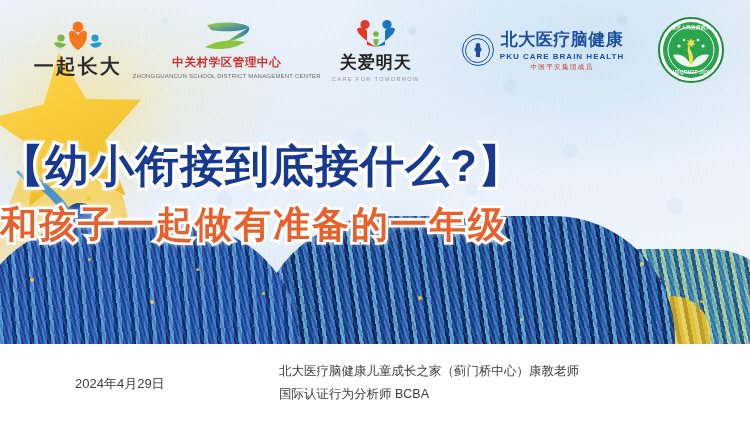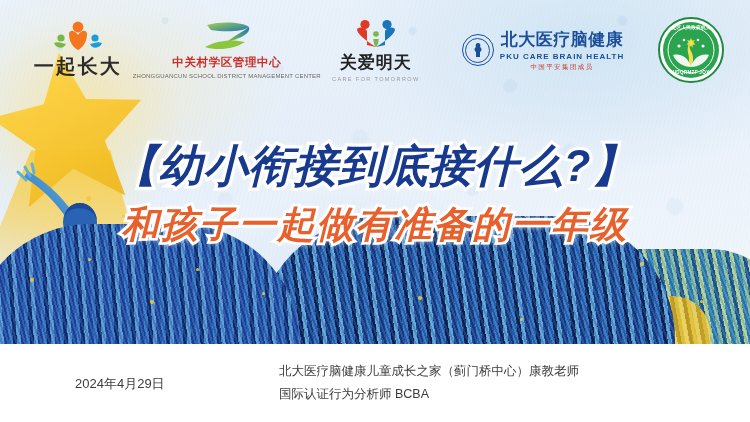--- a/index.html
+++ b/index.html
@@ -139,21 +139,21 @@
     width:62px;height:62px;border-radius:50%;
     background:#ffffff;border:2.4px solid #1f8a3d;position:relative;
     display:flex;align-items:center;justify-content:center;overflow:hidden;
   }
   .l5-seal .ring{position:absolute;inset:3px;border-radius:50%;background:#2aa44f;}
   .l5-arc{position:absolute;font-size:4.6px;color:#ffffff;font-weight:700;letter-spacing:.3px;white-space:nowrap;}
   .l5-arc.top{top:6px;}
   .l5-arc.bottom{bottom:6px;}
 
   
-  .headline{position:absolute;left:0;top:138px;width:750px;text-align:center;font-style:italic;}
+  .headline{position:absolute;left:0;top:138px;width:750px;text-align:left;}
   .title-main{
     font-size:44px;line-height:56px;font-weight:700;color:#173a8e;
     letter-spacing:1px;white-space:nowrap;
     -webkit-text-stroke:6px #ffffff;paint-order:stroke fill;
     text-shadow:
       0 0 7px #fff, 0 0 7px #fff, 2px 2px 0 #fff, -2px -2px 0 #fff,
       2px -2px 0 #fff, -2px 2px 0 #fff;
   }
   .title-sub{
     margin-top:8px;

